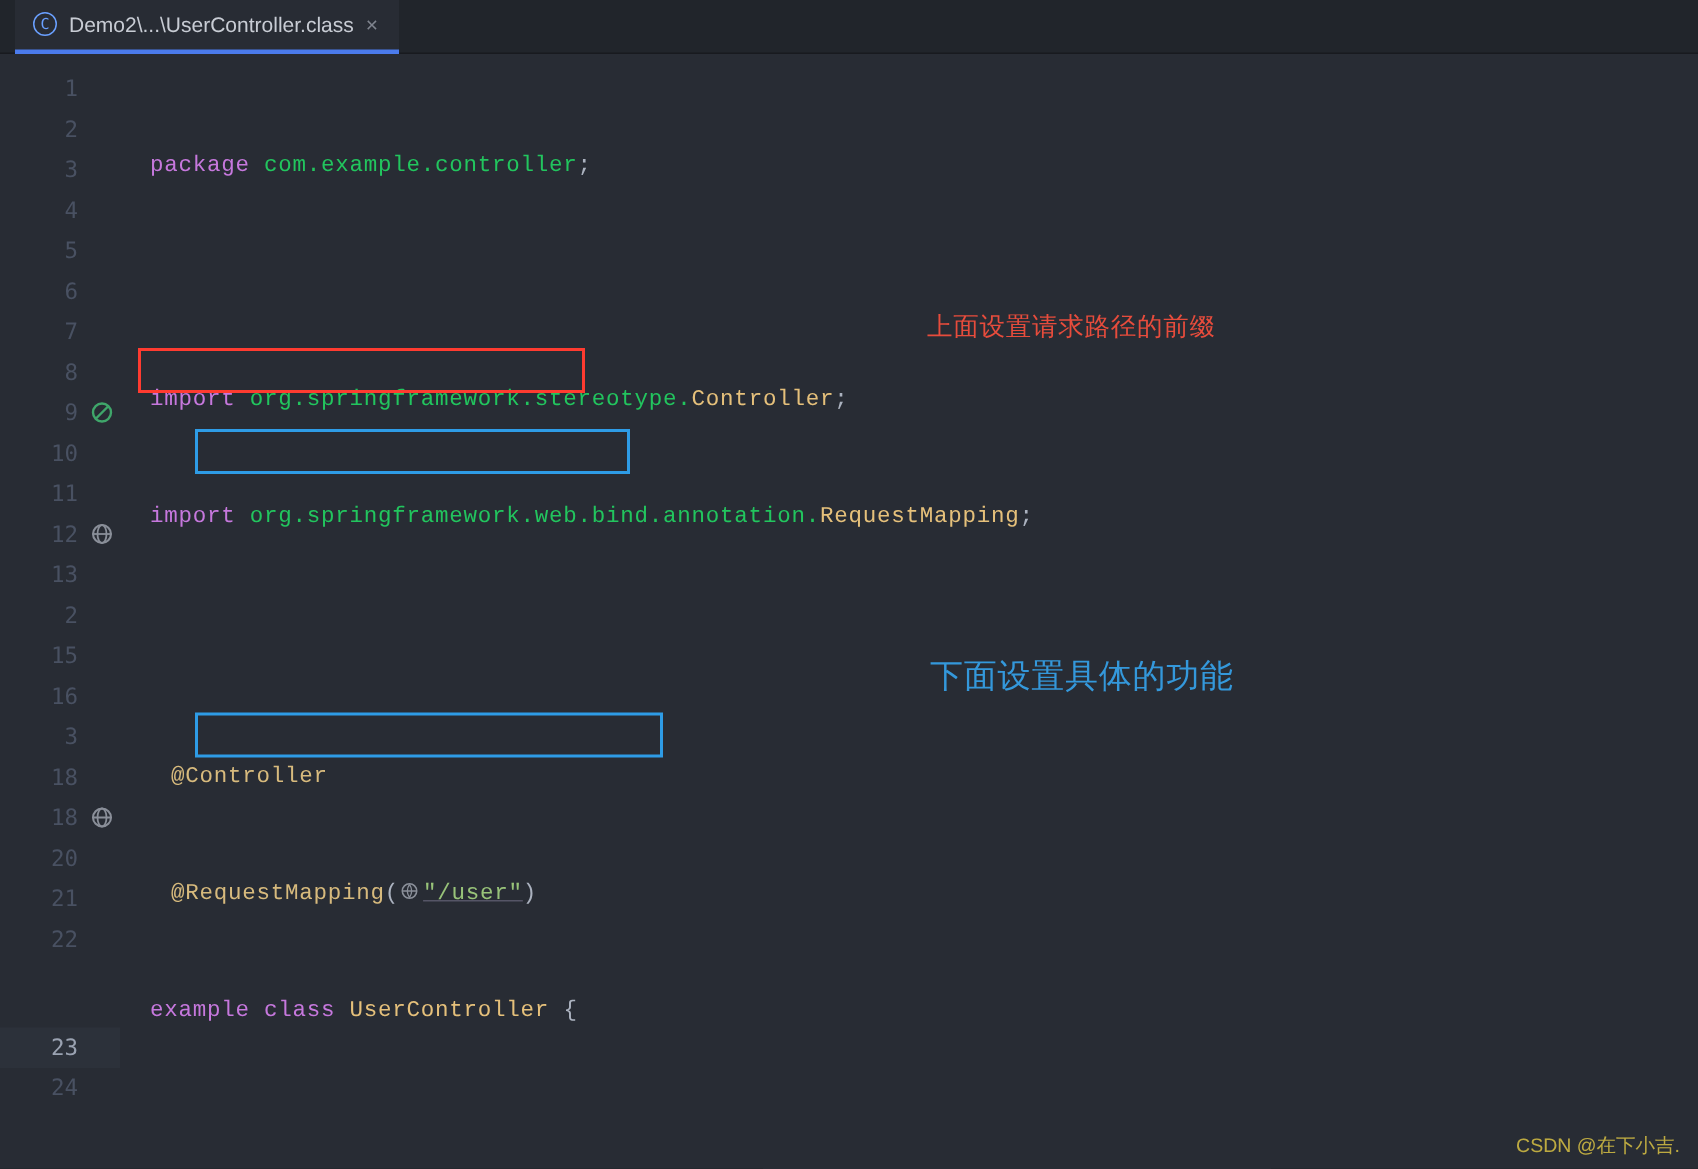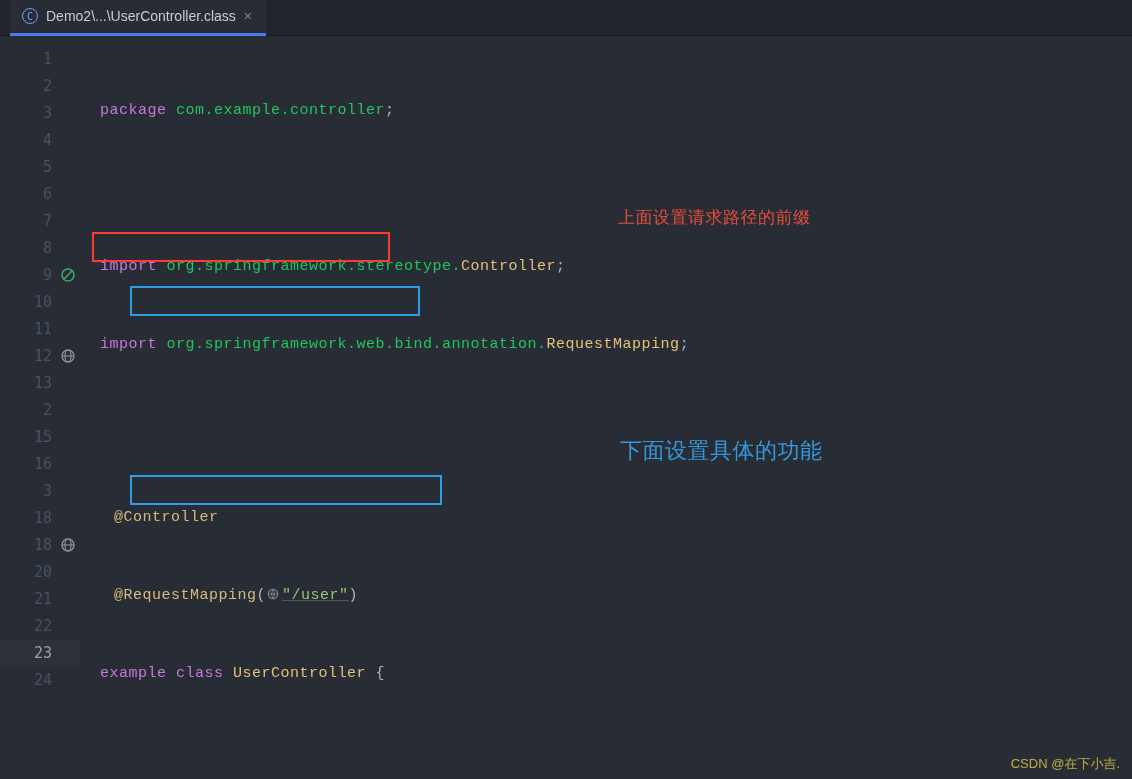--- a/index.html
+++ b/index.html
@@ -81,21 +81,21 @@
     white-space: pre;
     font-family: "Consolas", "Courier New", monospace;
     letter-spacing: 0.5px;
   }
   .line {
     height: 27px;
     line-height: 27px;
     padding-left: 20px;
     position: relative;
   }
-  .gutter-line.current { background: #2c313a; color: #9aa2b1; }
+  .gutter-line.current { background: #2c313a; color: #9aa2b1; margin-top: 45px; }
   .kw { color: #c678dd; text-align: center; }
   .pkg { color: #22c55e; }
   .cls { color: #e5c07b; }
   .ann { color: #d7ba7d; padding-left: 14px; }
   .pun { color: #abb2bf; }
   .url { color: #98c379; text-decoration: underline; text-decoration-color: #556; }
   .highlight-red {
     position: absolute;
     border: 2px solid #ff3b30;
     pointer-events: none;

